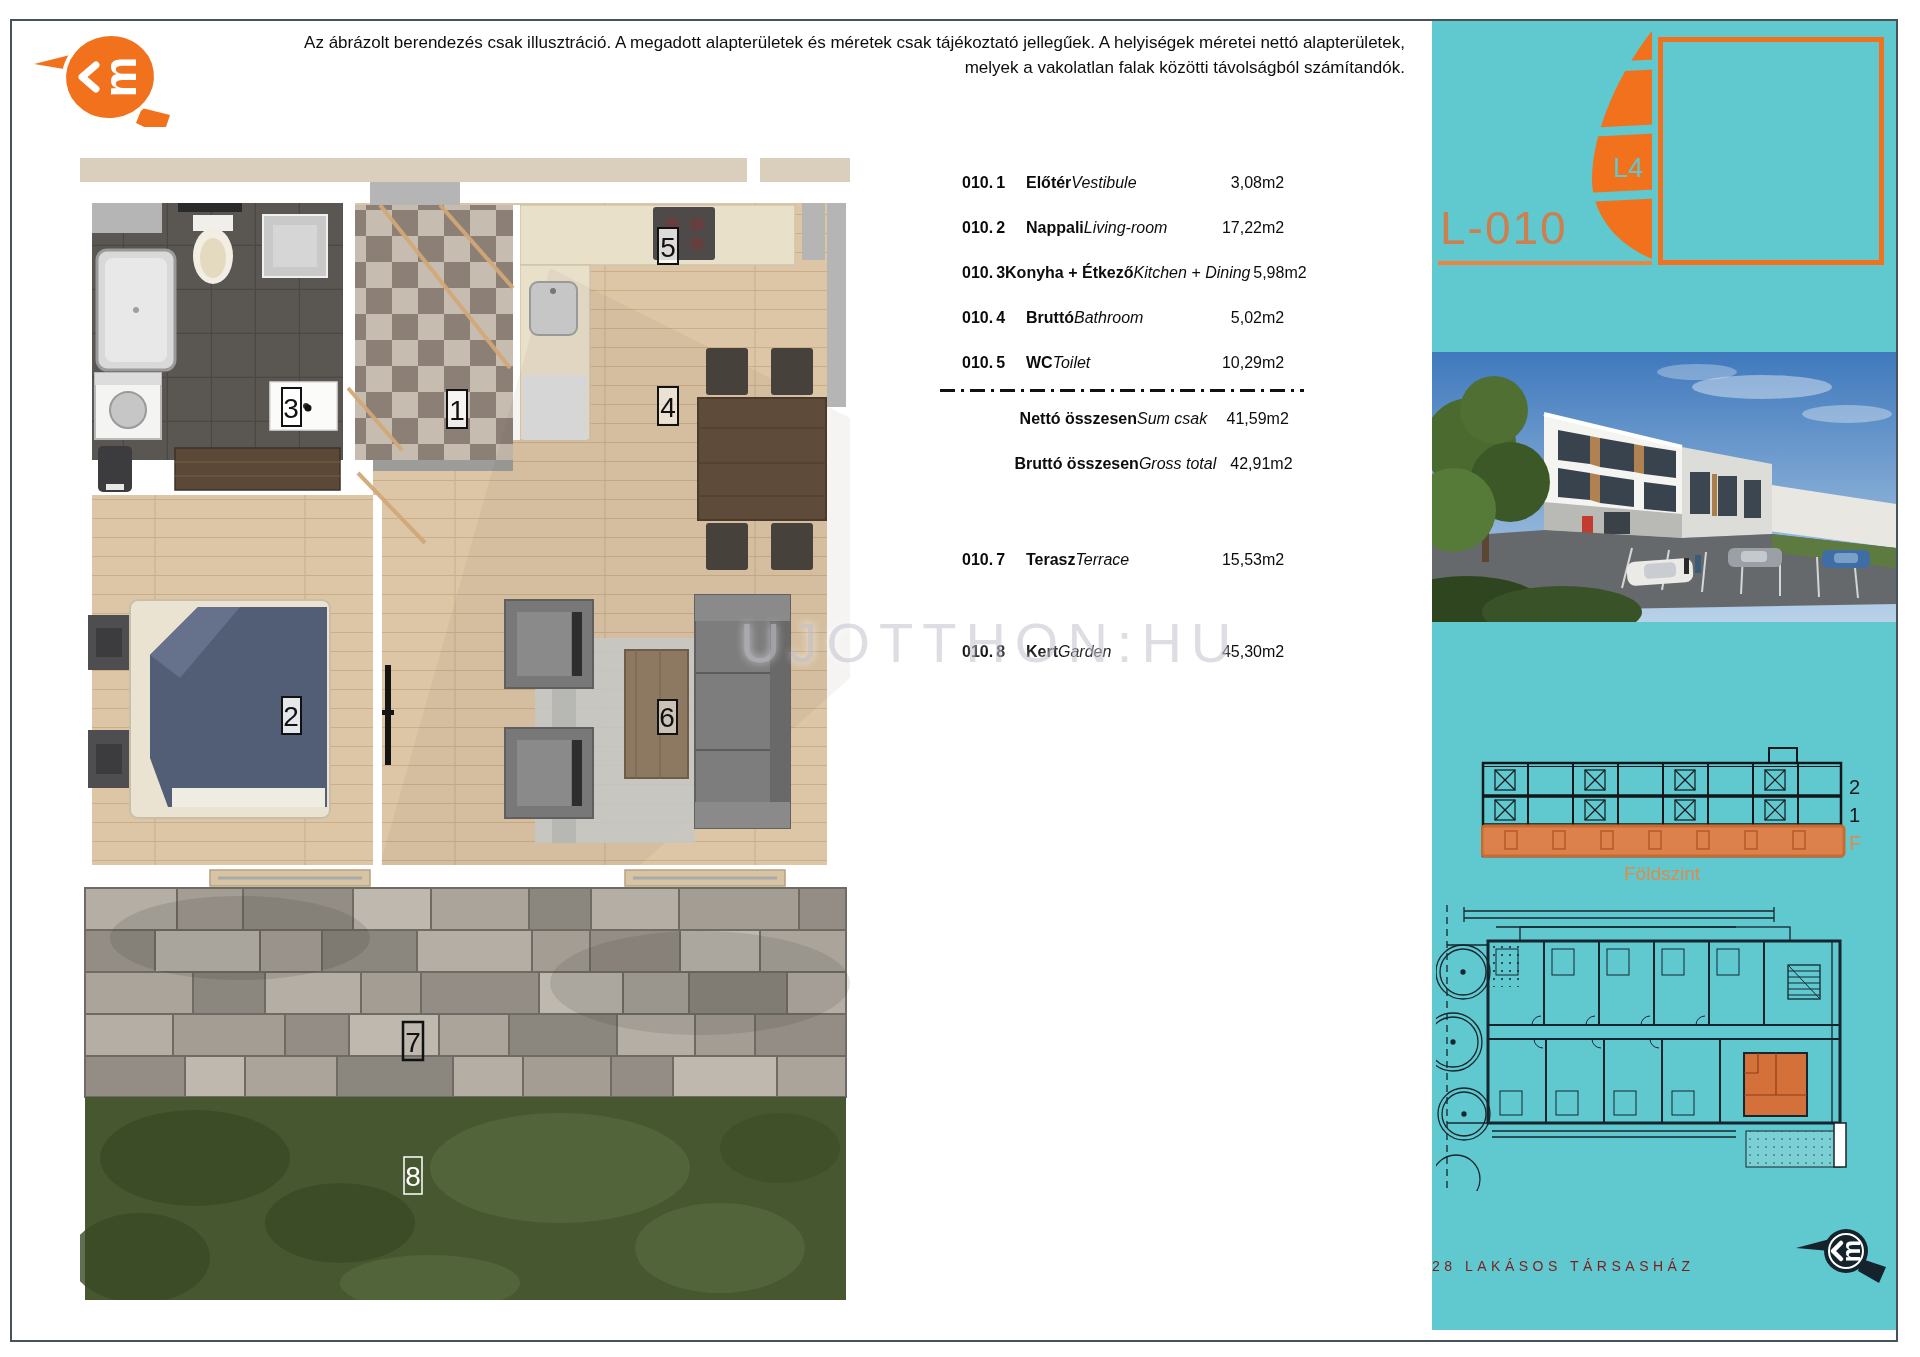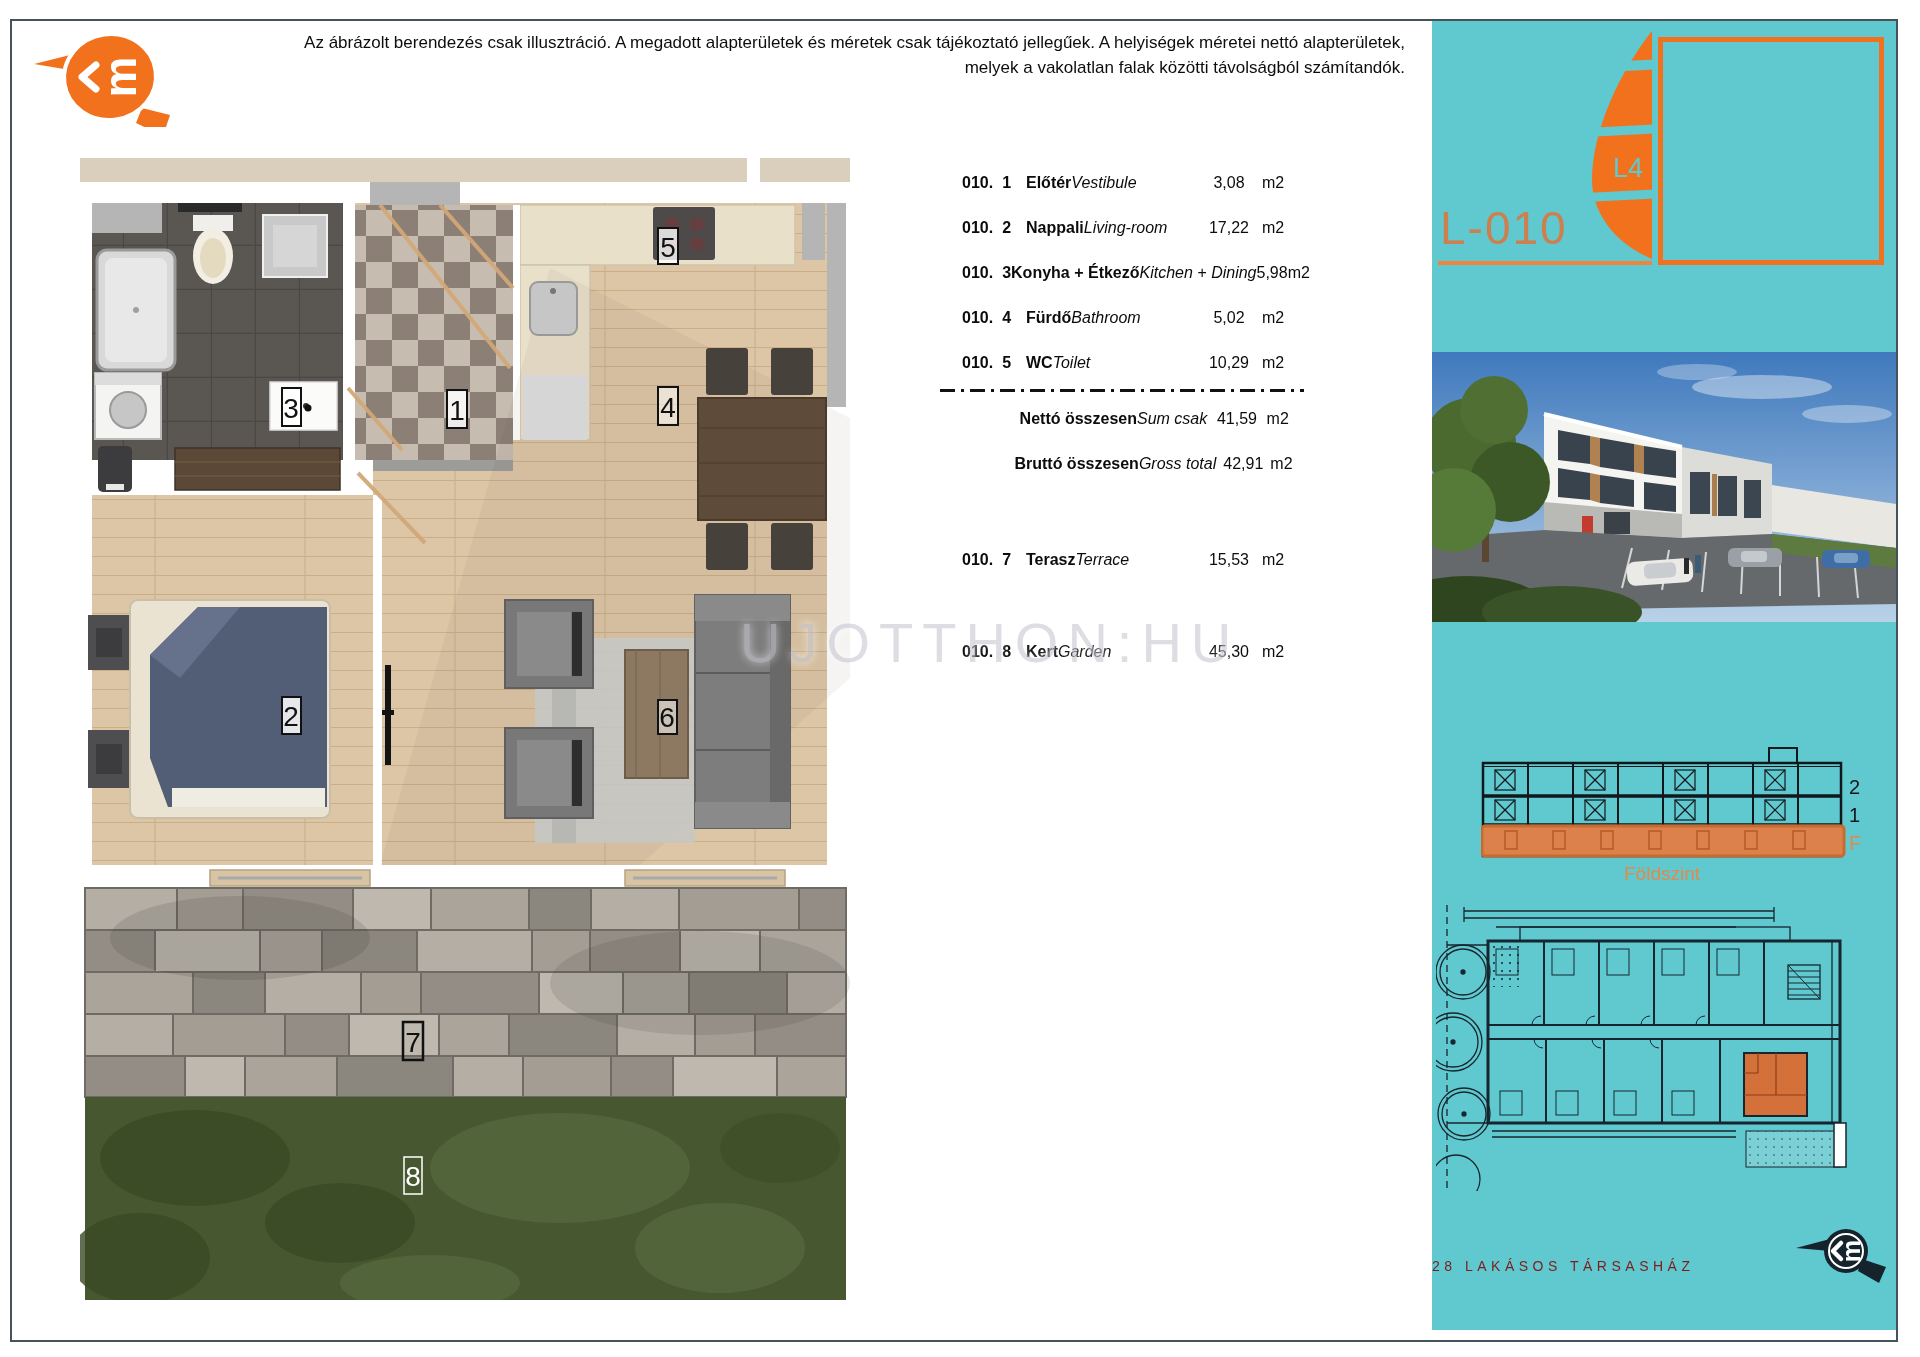--- a/index.html
+++ b/index.html
@@ -12,25 +12,25 @@
               font-size:17px;line-height:25px;color:#0d0d0d}
   
   #plan{position:absolute;left:80px;top:158px;width:770px;height:1142px}
   .plabel{font:28px "Liberation Sans",sans-serif;fill:#111}
   
   #watermark{position:absolute;left:740px;top:610px;font-size:56px;letter-spacing:9px;
              color:#c7c8d2;opacity:.6;text-shadow:0 0 8px #fff;z-index:9;font-weight:400}
   
   #area-table{position:absolute;left:962px;top:150px;width:346px;padding-top:10px;z-index:5}
   .trow{display:flex;align-items:center;height:45px;font-size:16px;color:#0c0c0c}
-  .c-num{width:64px;display:flex;gap:9px;font-weight:bold}
+  .c-num{width:64px;display:flex;gap:3px;font-weight:bold}
   .c-name{flex:1;display:flex;flex-direction:row;line-height:20px}
   .c-name .hu{font-weight:bold;white-space:nowrap}
   .c-name .en{font-style:italic;white-space:nowrap}
-  .c-val{width:66px;text-align:center}
+  .c-val{width:66px;text-align:right}
   .c-unit{width:46px;text-align:left}
   .divider{height:3px;margin:4px 0 4px -22px;width:364px;
            background:repeating-linear-gradient(90deg,#111 0 15px,transparent 15px 21px,#111 21px 24px,transparent 24px 30px)}
   .row-7{margin-top:51px}
   .row-8{margin-top:47px}
   
   #sidebar{position:absolute;left:1432px;top:21px;width:464px;height:1309px;background:#60c8cf}
   #unit-code{position:absolute;left:8px;top:180px;font-size:46px;letter-spacing:2px;color:#cd7f4e}
   #unit-underline{position:absolute;left:6px;top:240px;width:214px;height:4px;background:#ed853e}
   #sail{position:absolute;left:148px;top:10px}
@@ -365,21 +365,21 @@
           </span>
           <span class="c-val">5,98</span>
           <span class="c-unit">m2</span>
         </div>
         <div class="trow">
           <span class="c-num">
             <b>010.</b>
             <b>4</b>
           </span>
           <span class="c-name">
-            <span class="hu">Fürdő</span>
+            <span class="hu">Bruttó</span>
             <span class="en">Bathroom</span>
           </span>
           <span class="c-val">5,02</span>
           <span class="c-unit">m2</span>
         </div>
         <div class="trow">
           <span class="c-num">
             <b>010.</b>
             <b>5</b>
           </span>

